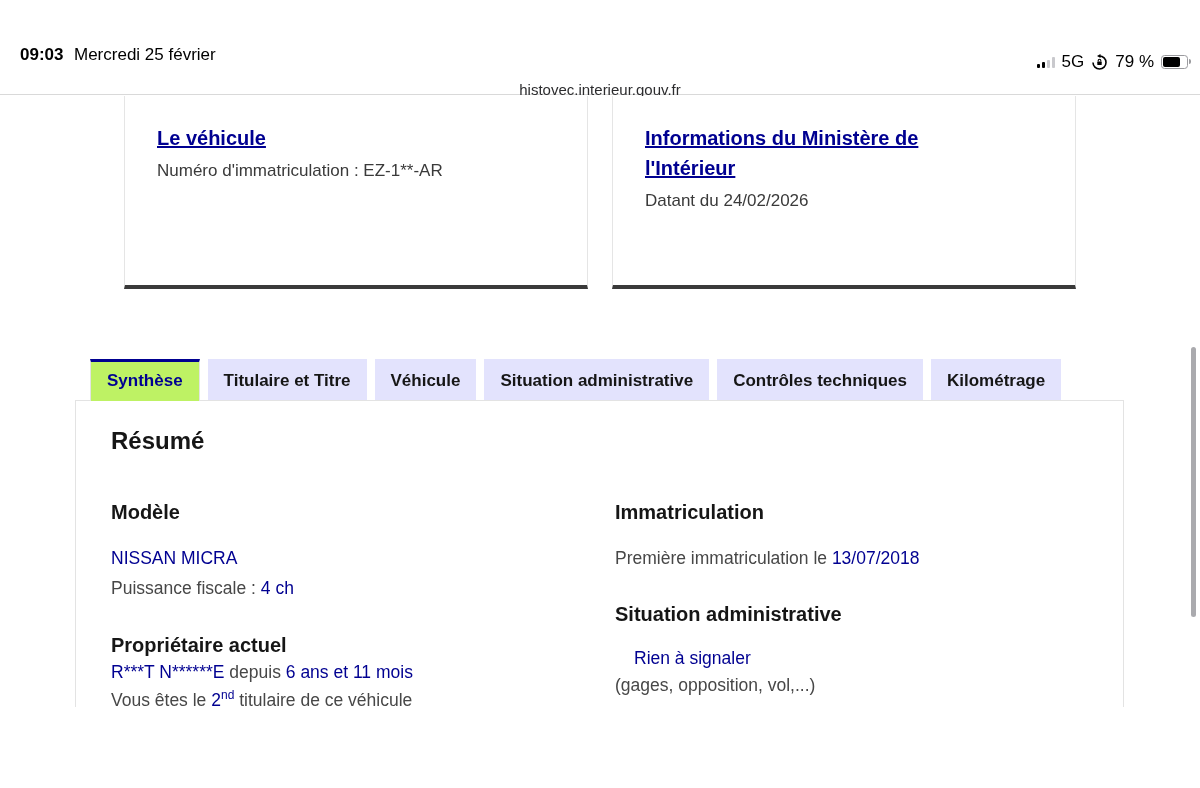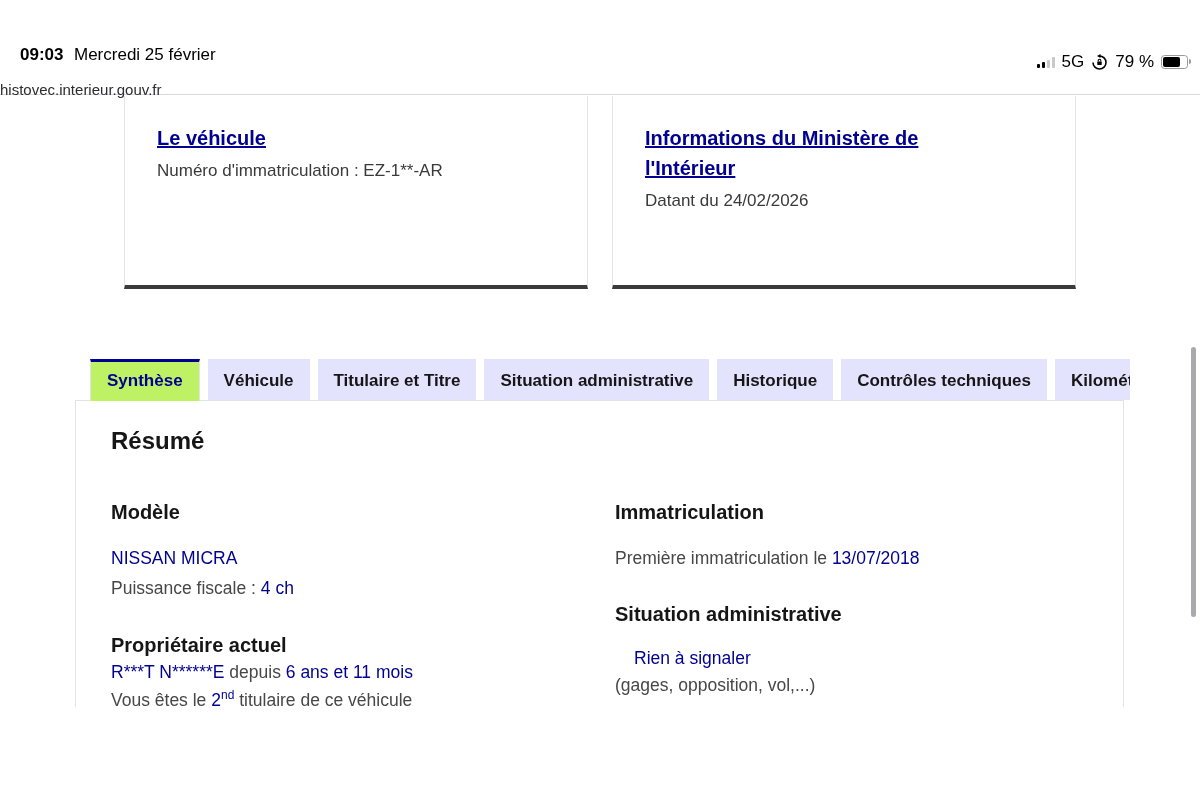--- a/index.html
+++ b/index.html
@@ -15,21 +15,21 @@
   .sig i{display:block;width:3px;border-radius:1px;background:#000;}
   .sig i.b1{height:4px}.sig i.b2{height:6px}.sig i.b3{height:8px;background:#c9c9cd}.sig i.b4{height:11px;background:#c9c9cd}
   .sb-net{font-size:17px;color:#000;}
   .sb-batt-label{font-size:17px;color:#000;}
   .batt{position:relative;width:25px;height:12px;border:1px solid #9a9a9e;border-radius:3.5px;}
   .batt .lvl{position:absolute;left:1px;top:1px;bottom:1px;width:17px;background:#000;border-radius:2px;}
   .batt .nub{position:absolute;right:-4px;top:3px;width:2px;height:5px;background:#9a9a9e;border-radius:0 2px 2px 0;}
 
   
   .url-bar{position:absolute;left:0;top:28px;width:1200px;height:27px;border-bottom:1px solid #d9d9d9;}
-  .url-text{position:absolute;left:0;right:0;top:14px;font-size:15px;color:#2c2c2e;}
+  .url-text{position:absolute;left:0;right:0;top:14px;text-align:center;font-size:15px;color:#2c2c2e;}
 
   
   .card{position:absolute;top:57px;width:464px;height:193px;background:#fff;box-sizing:border-box;
         border-left:1px solid #e5e5e5;border-right:1px solid #e5e5e5;border-bottom:4px solid #3a3a3a;
         padding:27px 30px 0 32px;}
   .card.c1{left:124px;}
   .card.c2{left:612px;}
   .card-title{font-size:20px;line-height:30px;font-weight:700;color:#000091;max-width:350px;text-decoration:underline;}
   .card-body{margin-top:8px;font-size:17px;color:#3a3a3a;}
 
@@ -105,24 +105,23 @@
     <div class="card-title">Le véhicule</div>
     <div class="card-body">Numéro d'immatriculation : EZ-1**-AR</div>
   </div>
   <div class="card c2">
     <div class="card-title">Informations du Ministère de l'Intérieur</div>
     <div class="card-body">Datant du 24/02/2026</div>
   </div>
 
   <div class="tabs">
     <div class="tab active">Synthèse</div>
+    <div class="tab">Titulaire et Titre</div>
     <div class="tab">Véhicule</div>
-    <div class="tab">Titulaire et Titre</div>
     <div class="tab">Situation administrative</div>
-    <div class="tab">Historique</div>
     <div class="tab">Contrôles techniques</div>
     <div class="tab">Kilométrage</div>
   </div>
 
   <div class="panel">
     <div class="abs h-resume" style="left:35px;top:26px;">Résumé</div>
 
     <div class="abs h-sec" style="left:35px;top:100px;">Modèle</div>
     <div class="abs body-txt blue" style="left:35px;top:147px;">NISSAN MICRA</div>
     <div class="abs body-txt" style="left:35px;top:177px;">

